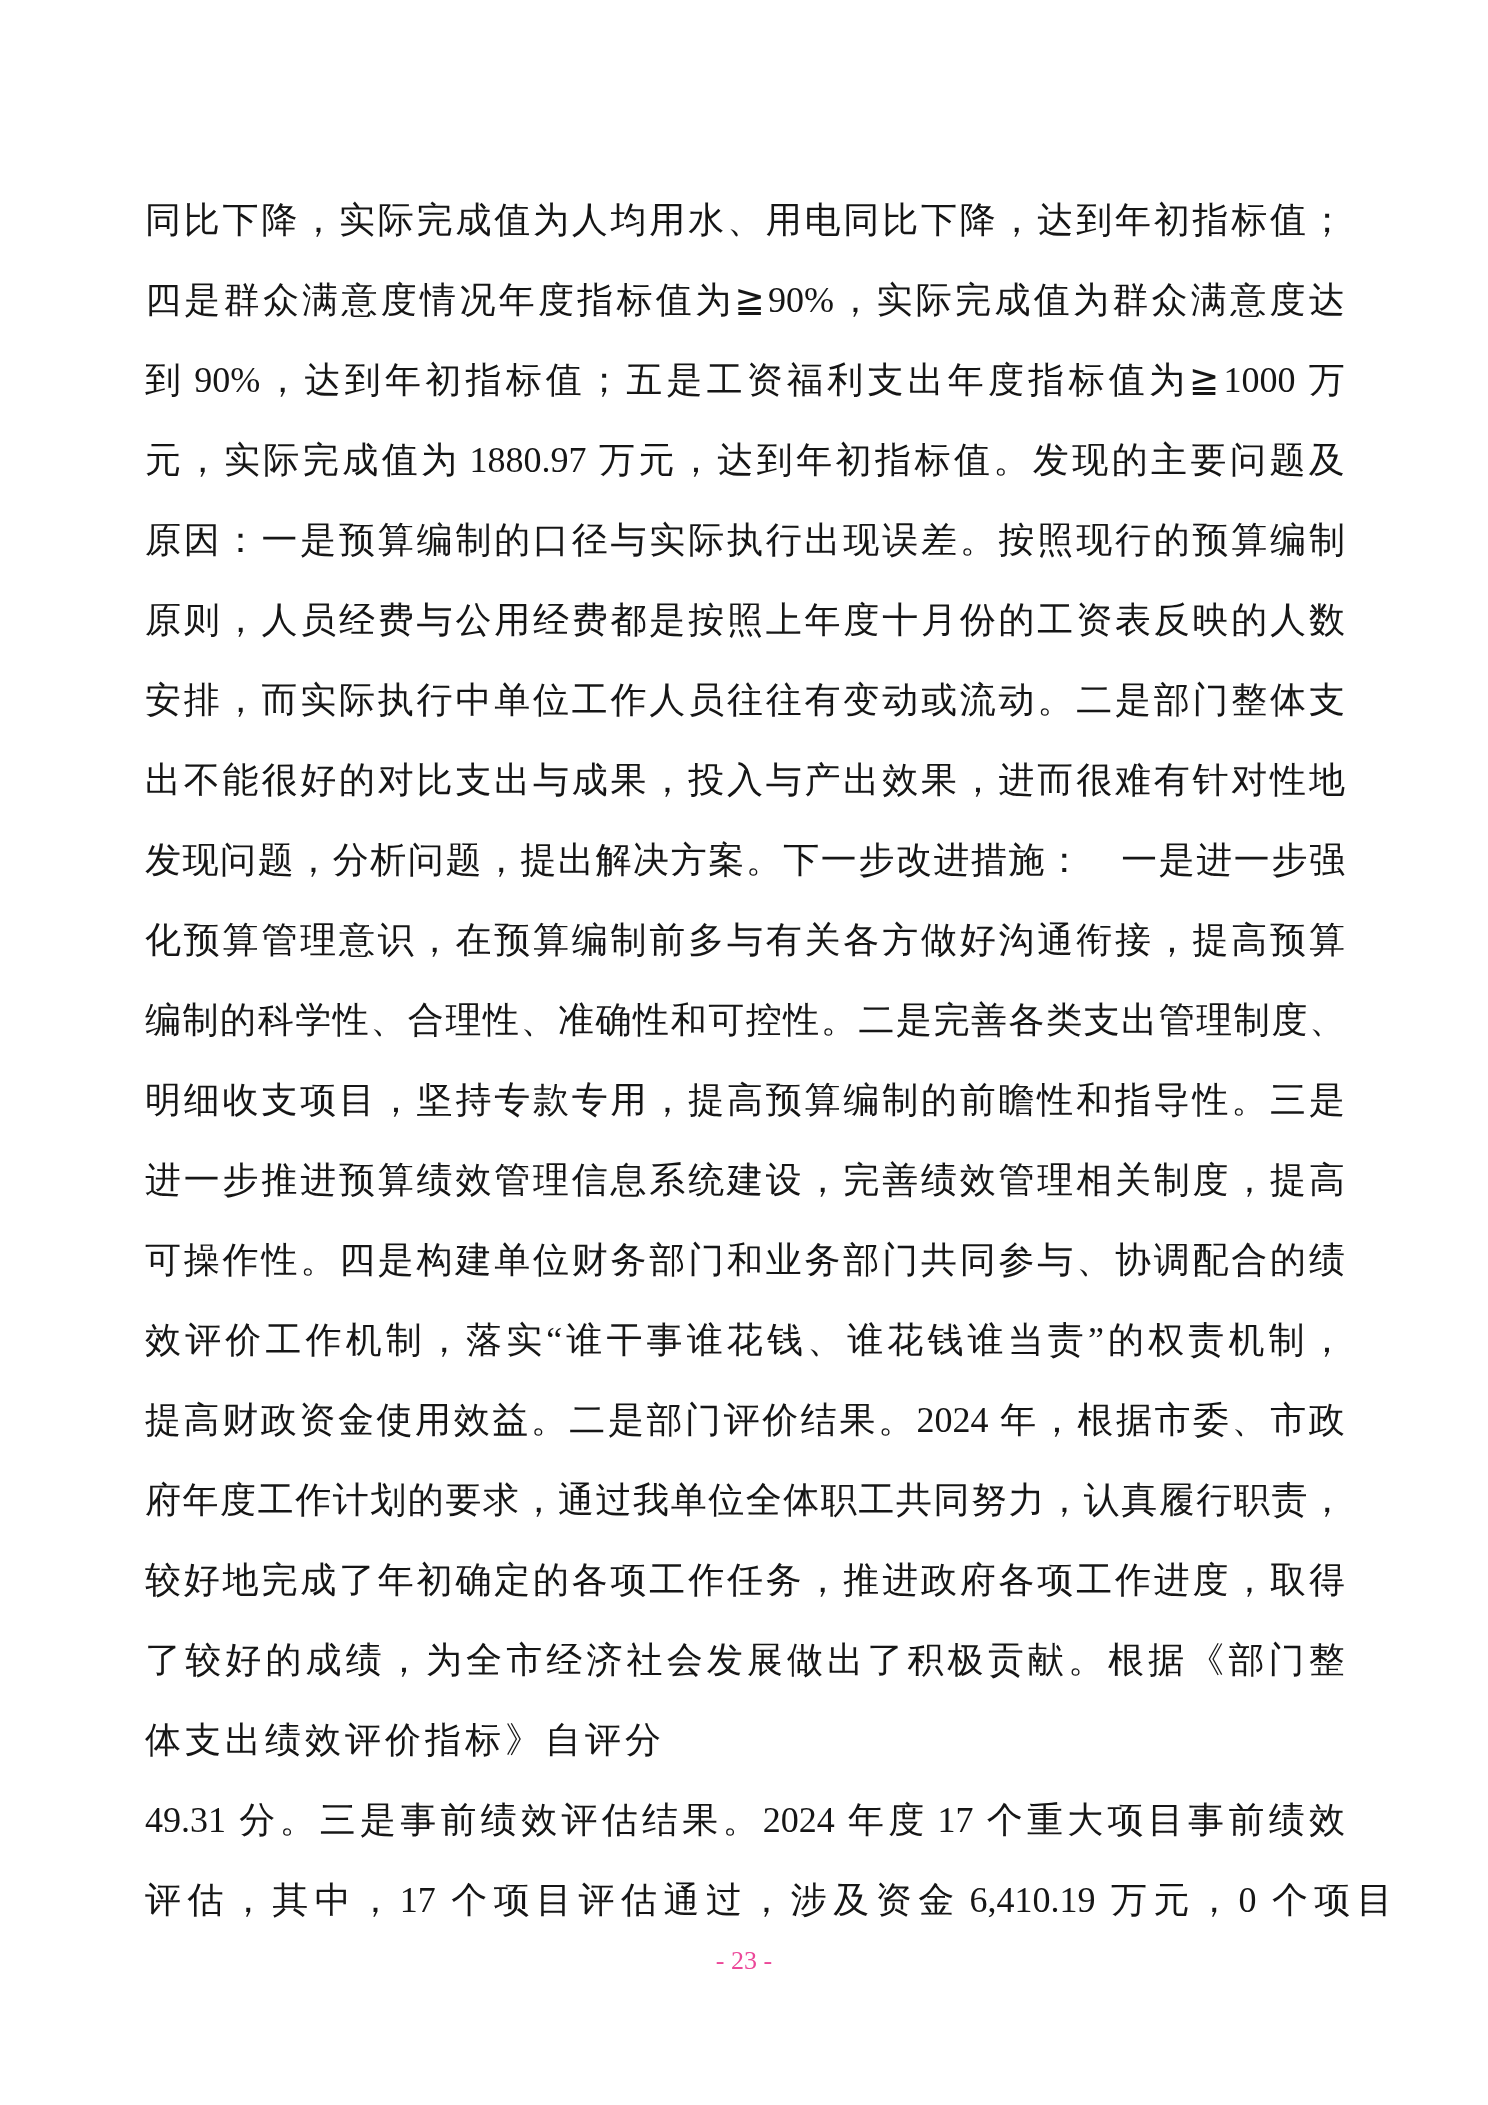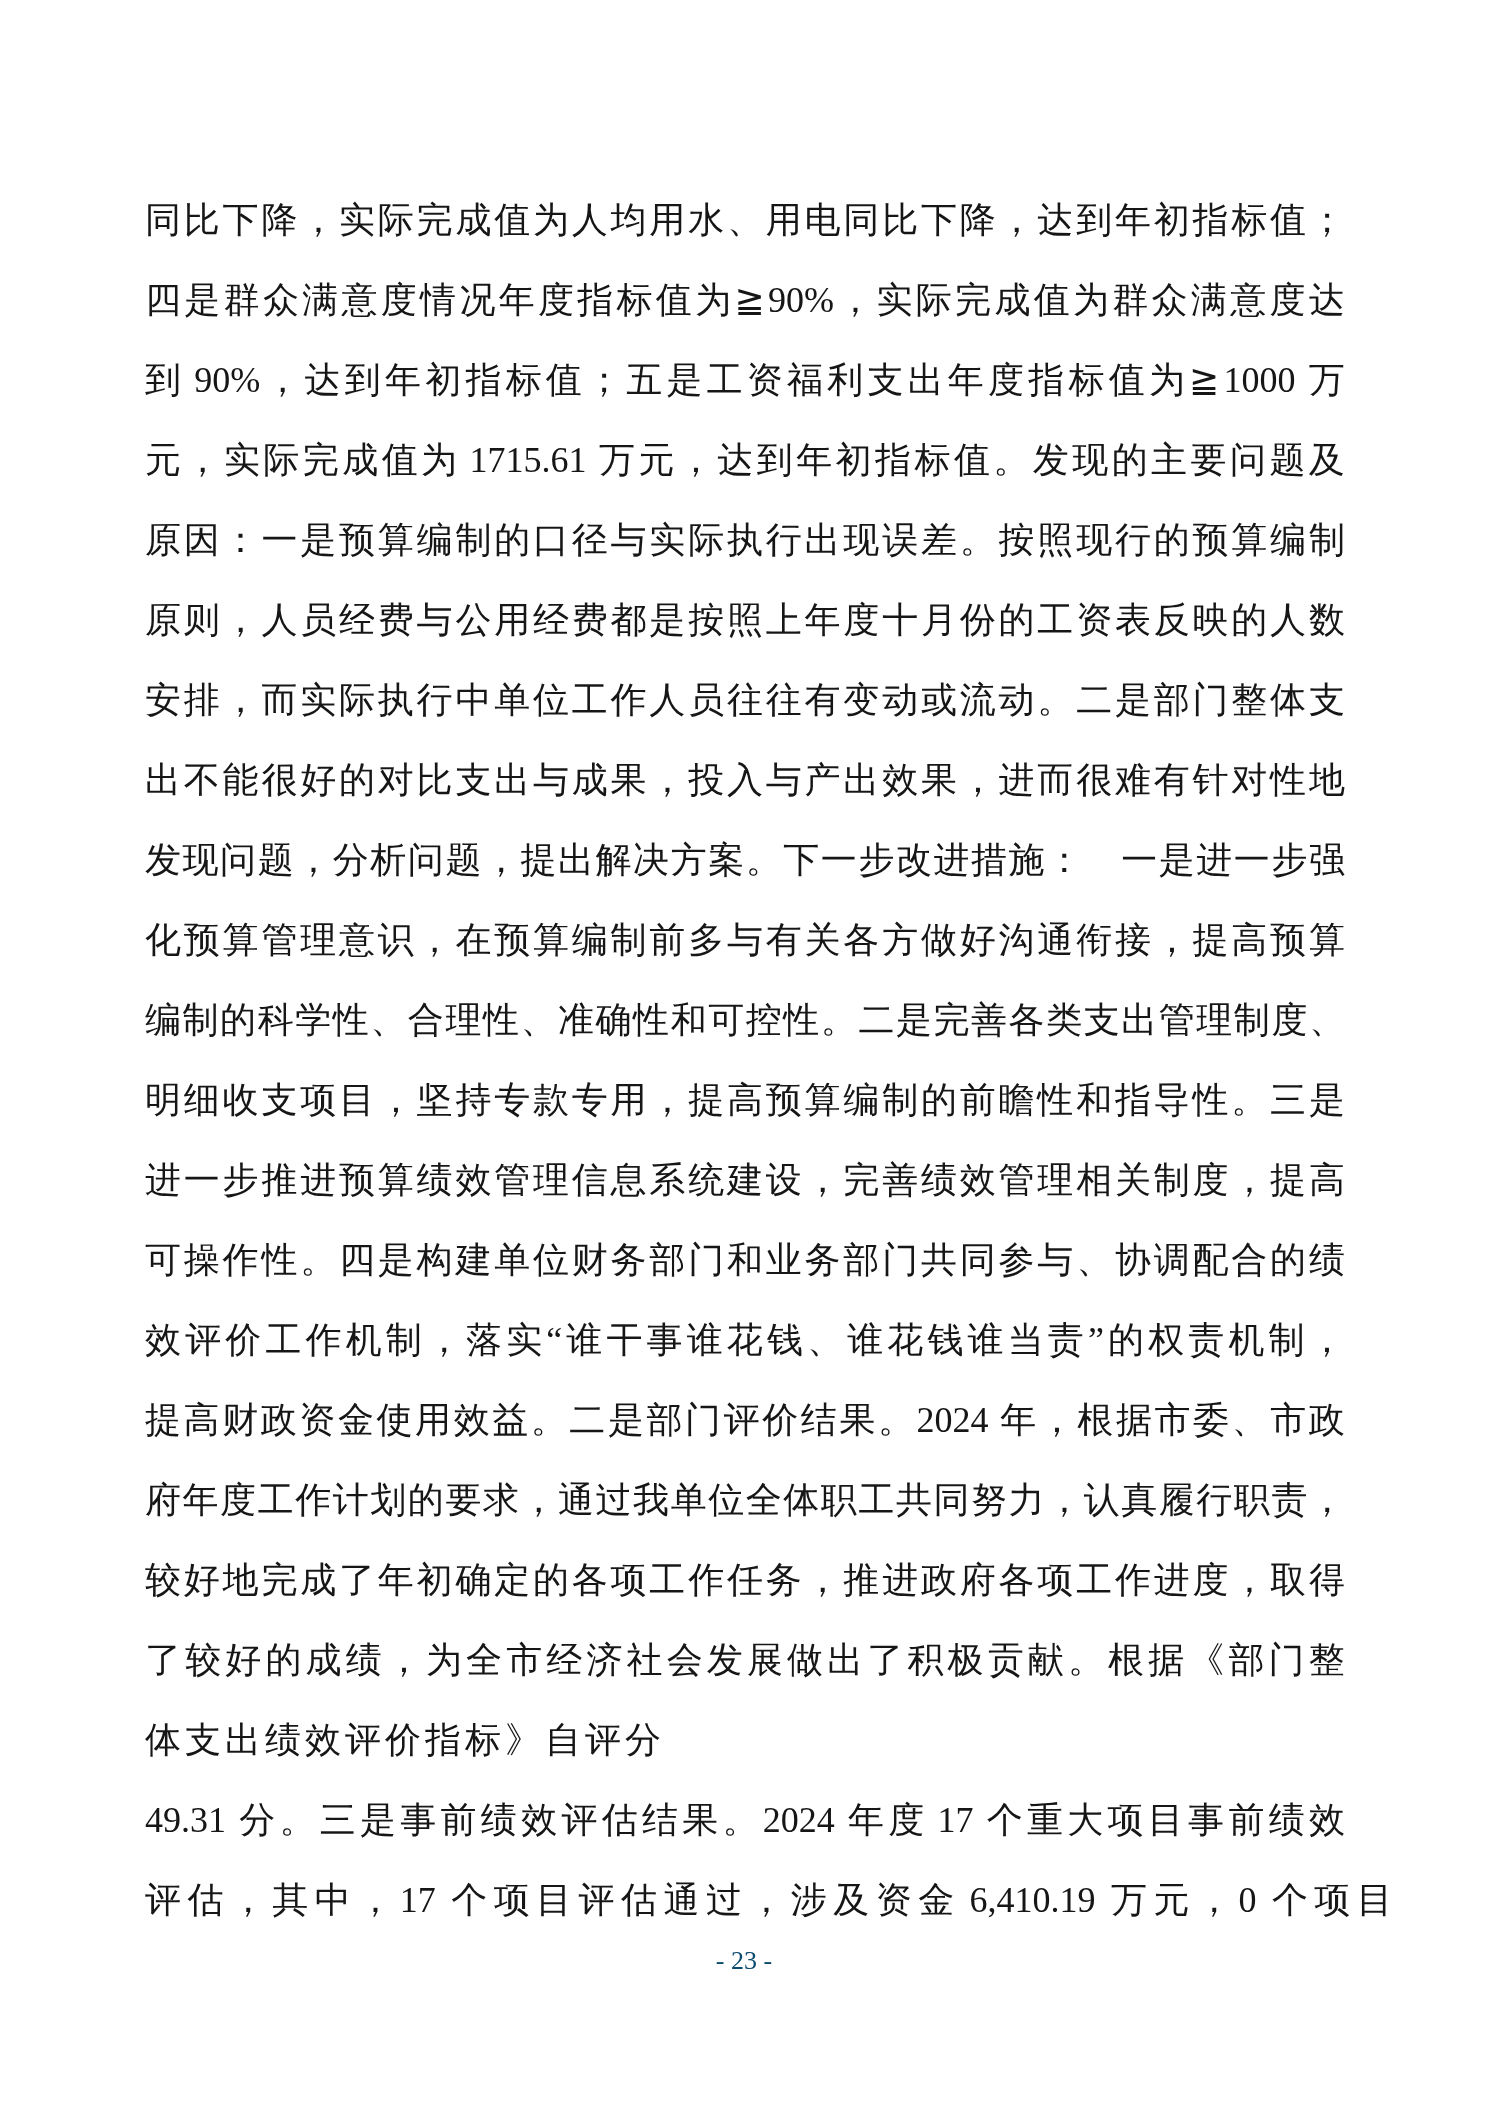--- a/index.html
+++ b/index.html
@@ -39,21 +39,21 @@
     width: 1248px;
   }
   .footer {
     position: absolute;
     top: 1944px;
     left: 0;
     width: 1488px;
     text-align: center;
     font-size: 26px;
     line-height: 34px;
-    color: #0c4a6e;
+    color: #ec4899;
   }
 </style>
 </head>
 <body>
 
 <div class="page">
   <div class="doc">
     <div class="line">
         <span>同</span>
         <span>比</span>
@@ -151,21 +151,21 @@
       </div>
     <div class="line">
         <span>元</span>
         <span>，</span>
         <span>实</span>
         <span>际</span>
         <span>完</span>
         <span>成</span>
         <span>值</span>
         <span>为</span>
-        <span> 1715.61 </span>
+        <span> 1880.97 </span>
         <span>万</span>
         <span>元</span>
         <span>，</span>
         <span>达</span>
         <span>到</span>
         <span>年</span>
         <span>初</span>
         <span>指</span>
         <span>标</span>
         <span>值</span>

